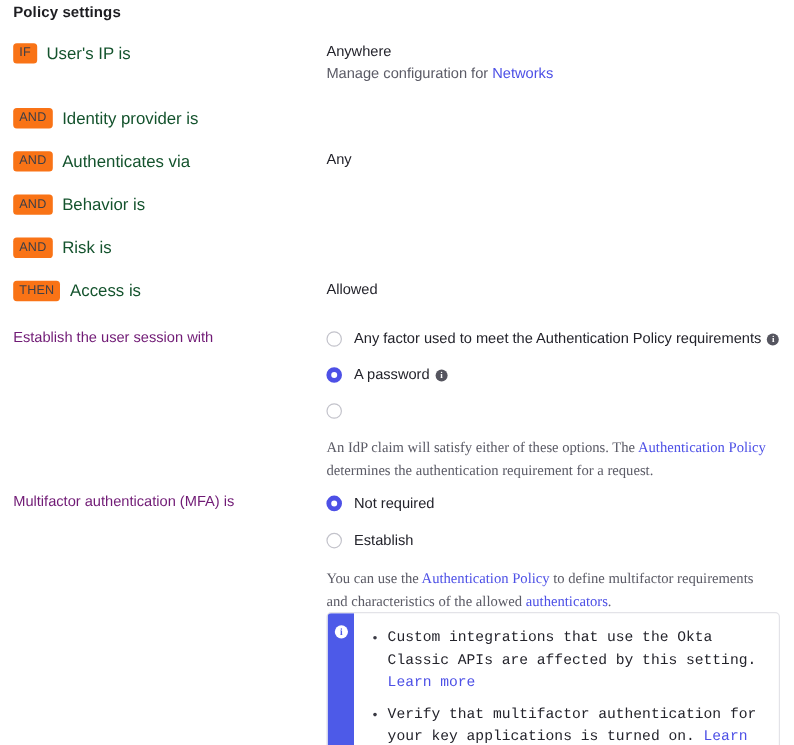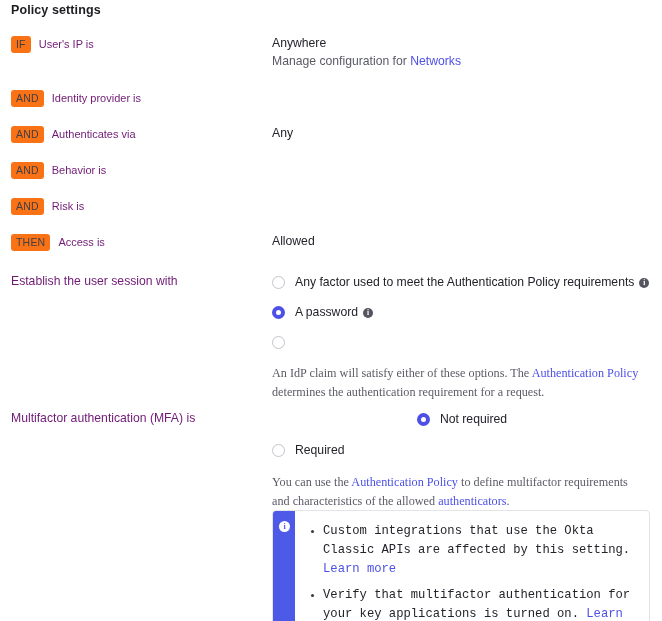--- a/index.html
+++ b/index.html
@@ -59,22 +59,22 @@
     background: #f97316;
     color: #3f3f46;
     font-size: 10.5px;
     height: 17px;
     padding: 0 5px;
     border-radius: 3px;
     letter-spacing: 0.2px;
     margin-right: 8px;
   }
   .row-label {
-    font-size: 11px;
-    color: #701a75;
+    font-size: 14px;
+    color: #14532d;
   }
   .row-value {
     position: absolute;
     left: 272px;
     top: 0;
     font-size: 12.2px;
     color: #23232b;
     line-height: 18px;
   }
   .row-subvalue {
@@ -308,28 +308,28 @@
 
       <div class="helper"><span>An IdP claim will satisfy either of these options. The </span><a class="link">Authentication Policy</a><span> determines the authentication requirement for a request.</span></div>
 
     </div>
   </div>
 
   <div class="block" style="top:411px;">
     <div class="block-label">Multifactor authentication (MFA) is</div>
     <div class="block-body">
 
-      <div class="radio-opt" style="margin-bottom:15px;justify-content:center;">
+      <div class="radio-opt" style="margin-bottom:15px;">
         <span class="radio checked"></span>
         <span class="radio-label">Not required</span>
       </div>
 
       <div class="radio-opt" style="margin-bottom:15px;">
         <span class="radio"></span>
-        <span class="radio-label">Required</span>
+        <span class="radio-label">Establish</span>
       </div>
 
       <div class="helper"><span>You can use the </span><a class="link">Authentication Policy</a><span> to define multifactor requirements and characteristics of the allowed </span><a class="link">authenticators</a><span>.</span></div>
 
     </div>
   </div>
 
   <div class="callout">
     <div class="callout-bar">
       <span class="cico">i</span>

